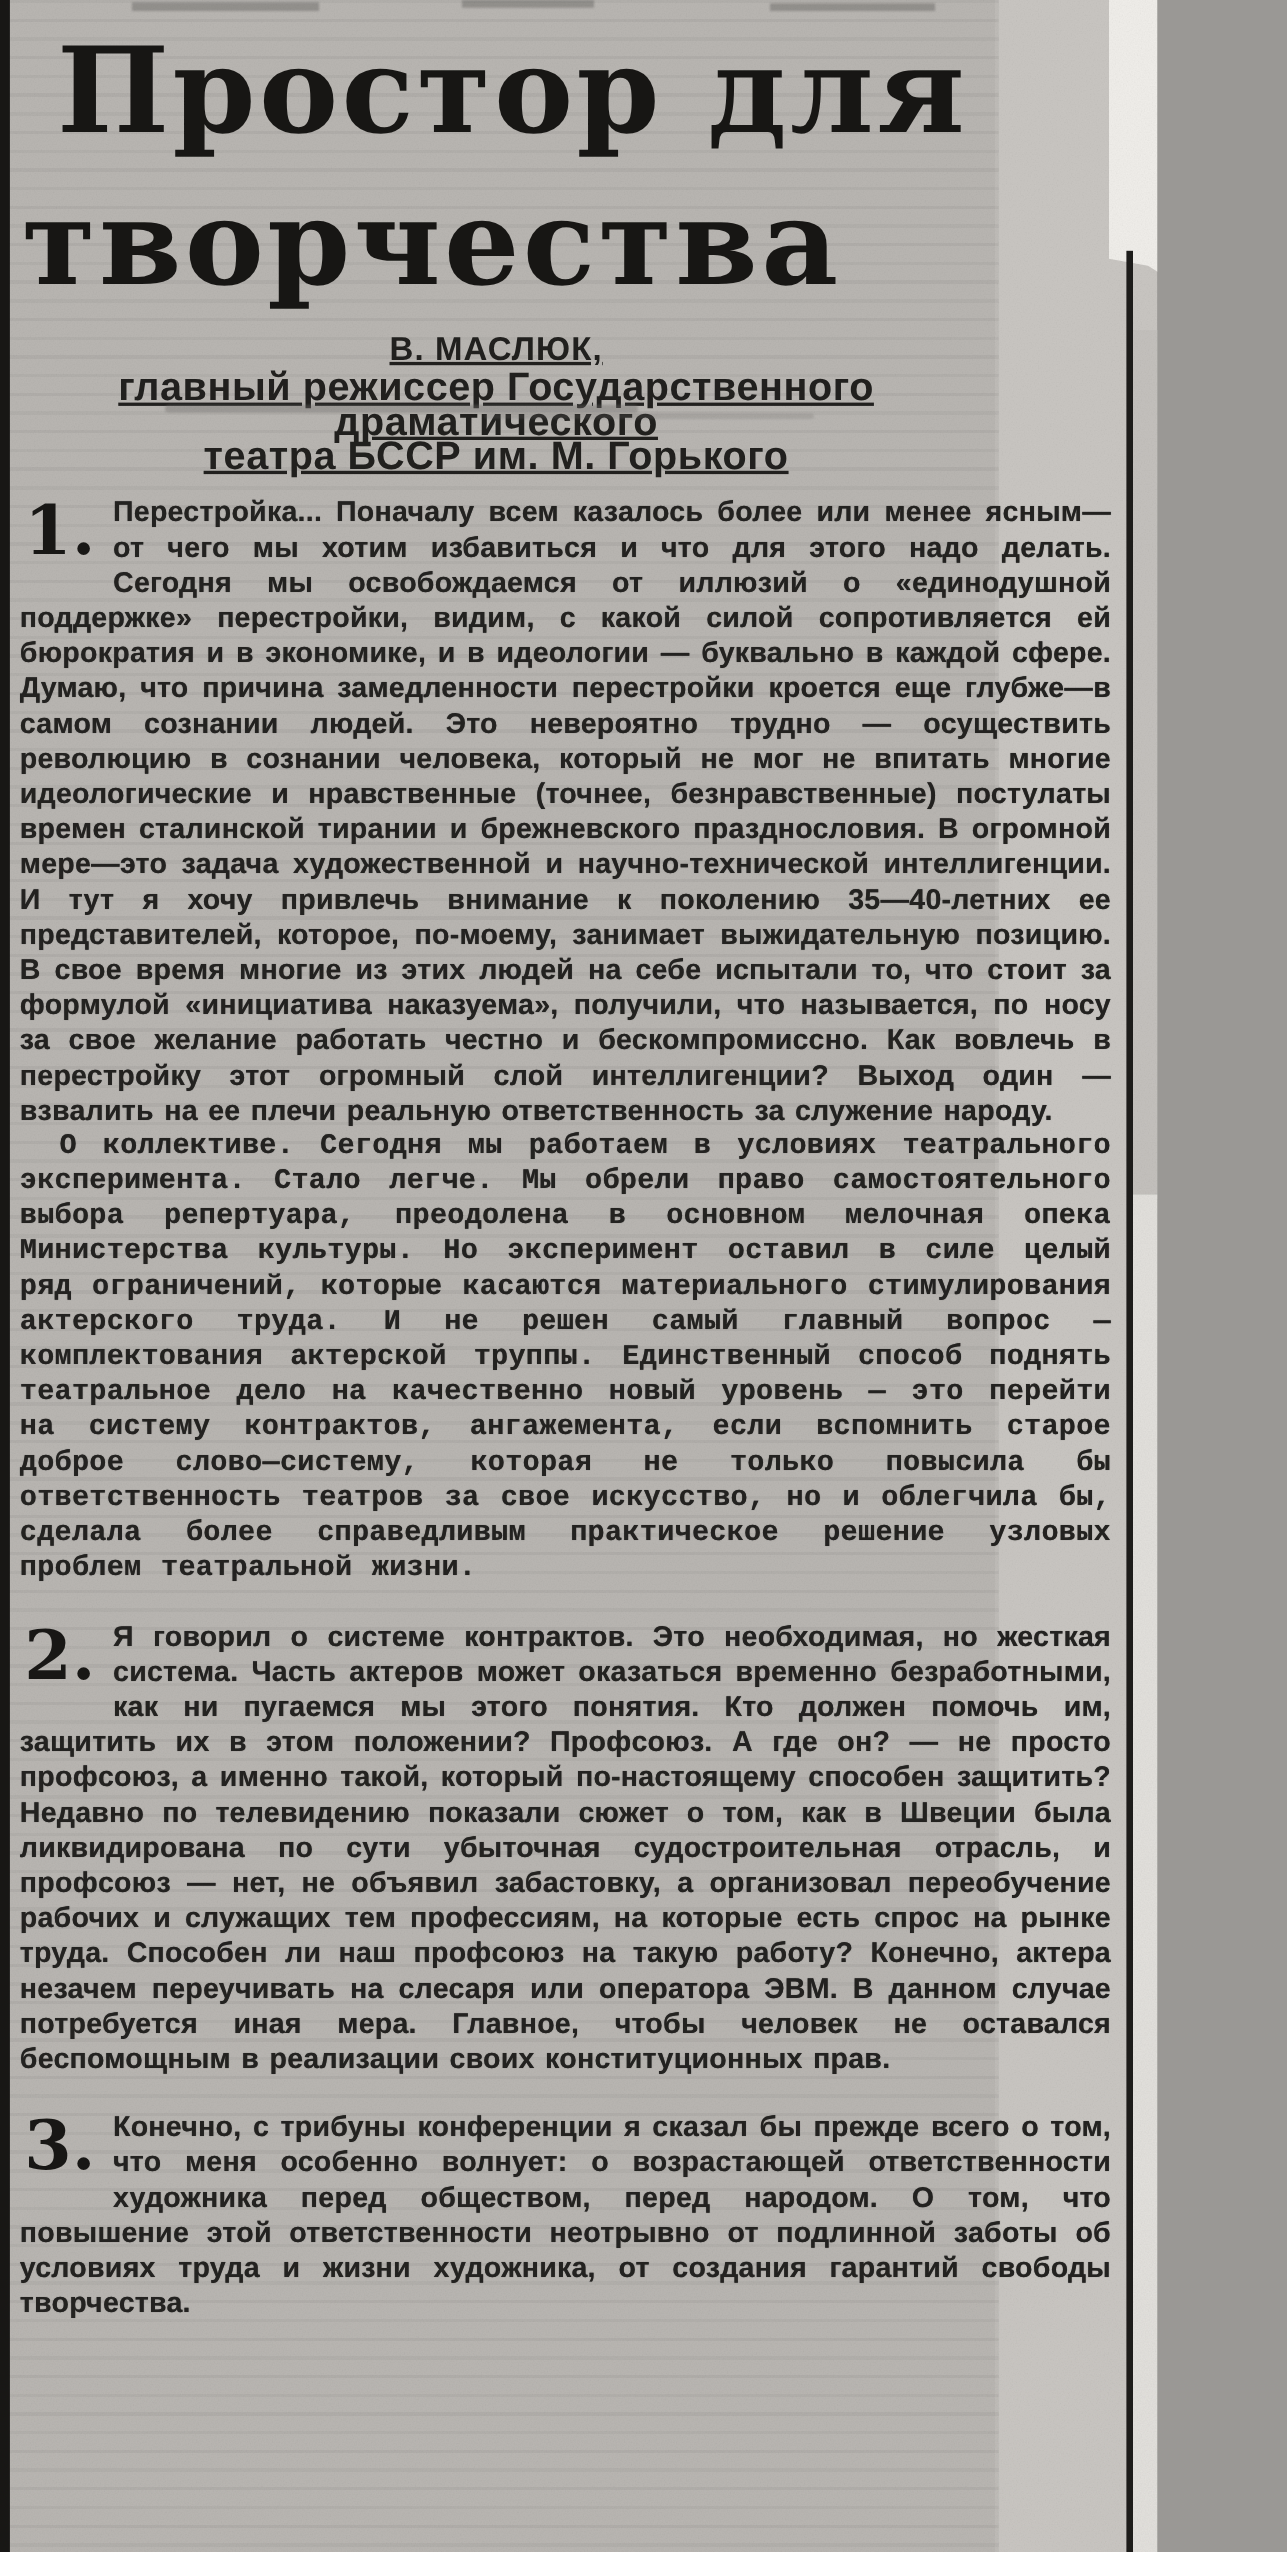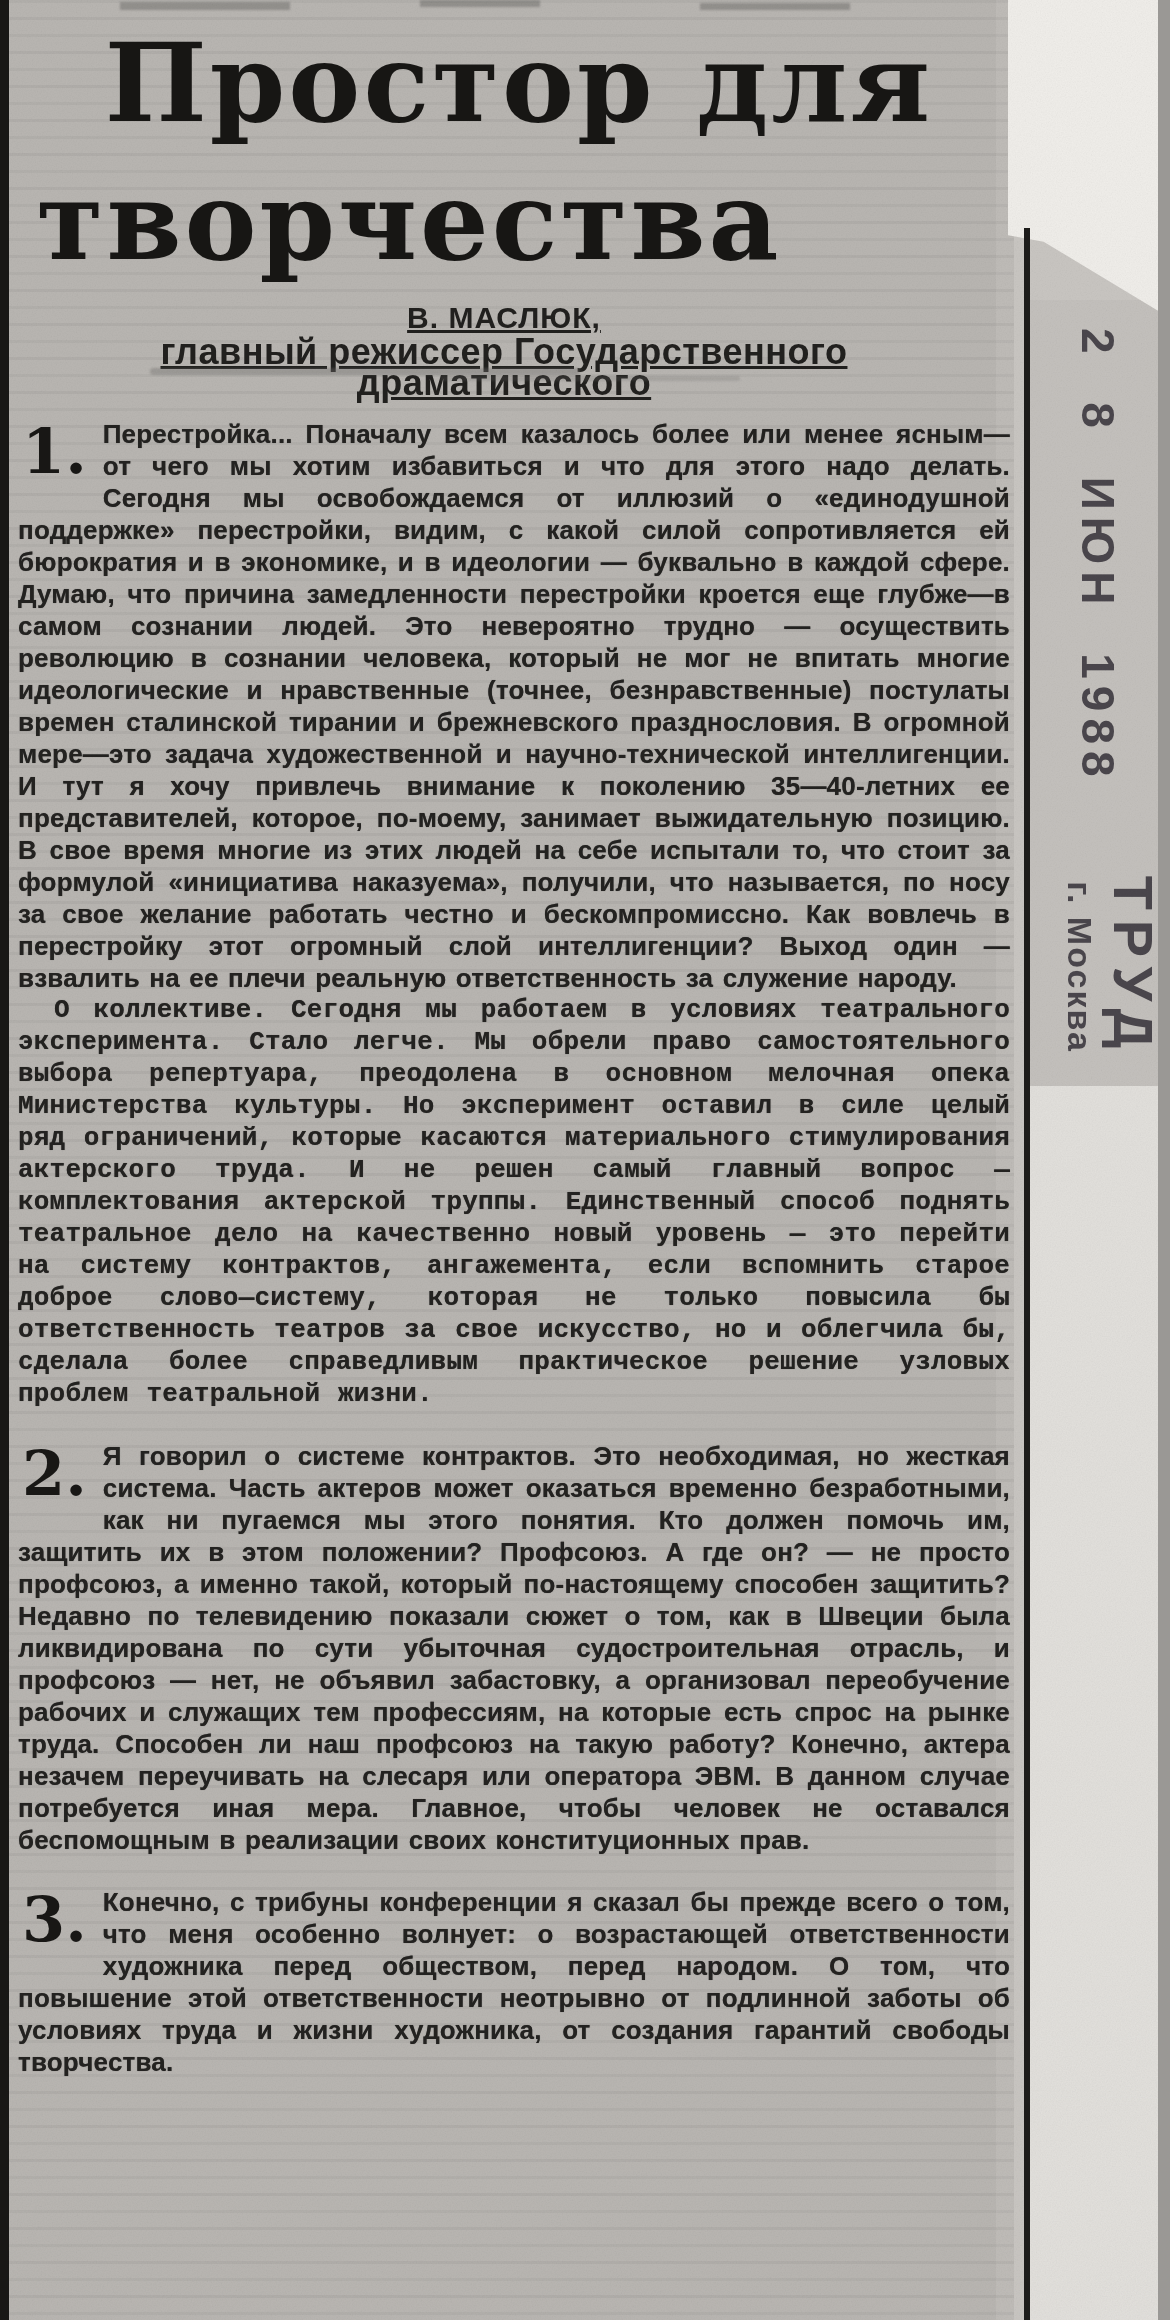--- a/index.html
+++ b/index.html
@@ -1,18 +1,18 @@
 <!DOCTYPE html>
 <html lang="ru"><head>
 <meta charset="utf-8">
 <style>
   html,body{margin:0;padding:0;background:#9a9895;}
   #page{
     position:relative;
-    width:1158px;height:2320px;
+    width:1052px;height:2320px;
     overflow:hidden;
     background:
       repeating-linear-gradient(180deg,
         rgba(0,0,0,0.035) 0 3px, rgba(0,0,0,0) 3px 17px,
         rgba(0,0,0,0.045) 17px 20px, rgba(0,0,0,0) 20px 34px),
       linear-gradient(90deg,#b9b6b2 0 86%, #bfbcb8 86% 100%);
     font-family:"Liberation Sans",sans-serif;
     color:#1d1c1b;
   }
   
@@ -87,20 +87,21 @@
   <div class="debris" style="left:700px;top:3px;width:150px;height:7px;"></div>
 
   <div class="headline">
     <div class="line1">Простор для</div>
     <div class="line2">творчества</div>
   </div>
 
   <div class="byline">
     <div class="byline-name">В. МАСЛЮК,</div>
     <div class="byline-role">главный режиссер Государственного драматического</div>
+    <div class="byline-role">театра БССР им. М. Горького</div>
   </div>
 
   <div class="smudge" style="left:150px;top:368px;width:430px;height:7px;"></div>
   <div class="smudge" style="left:440px;top:376px;width:300px;height:5px;opacity:.6;"></div>
 
   <div class="column">
 
     <div class="section">
       <span class="section-number">1.</span>
       <p class="para">Перестройка... Поначалу всем казалось более или менее ясным—от чего мы хотим избавиться и что для этого надо делать. Сегодня мы освобождаемся от иллюзий о «единодушной поддержке» перестройки, видим, с какой силой сопротивляется ей бюрократия и в экономике, и в идеологии — буквально в каждой сфере. Думаю, что причина замедленности перестройки кроется еще глубже—в самом сознании людей. Это невероятно трудно — осуществить революцию в сознании человека, который не мог не впитать многие идеологические и нравственные (точнее, безнравственные) постулаты времен сталинской тирании и брежневского празднословия. В огромной мере—это задача художественной и научно-технической интеллигенции. И тут я хочу привлечь внимание к поколению 35—40-летних ее представителей, которое, по-моему, занимает выжидательную позицию. В свое время многие из этих людей на себе испытали то, что стоит за формулой «инициатива наказуема», получили, что называется, по носу за свое желание работать честно и бескомпромиссно. Как вовлечь в перестройку этот огромный слой интеллигенции? Выход один — взвалить на ее плечи реальную ответственность за служение народу.</p>

